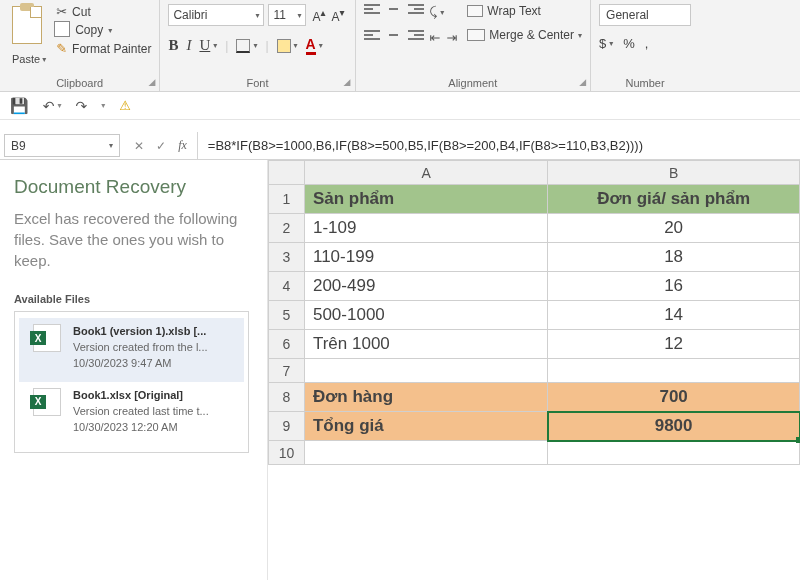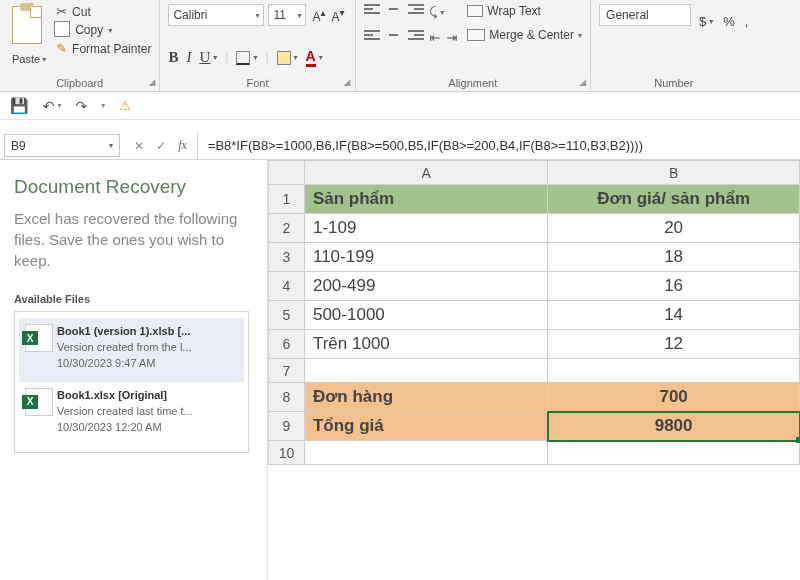--- a/index.html
+++ b/index.html
@@ -68,21 +68,21 @@
 .fx { font-style: italic; font-family: "Times New Roman"; font-size: 12px; color: #666; }
 .formula-input { flex: 1; display: flex; align-items: center; padding: 0 10px; font-size: 13px; color: #333; }
 
 
 .main { display: flex; height: calc(580px - 92px - 28px - 28px - 12px); }
 .recovery { width: 268px; padding: 16px 18px 0 14px; border-right: 1px solid #e4e4e4; }
 .recovery h2 { font-size: 19px; font-weight: 400; color: #5f7f5f; margin-bottom: 10px; }
 .recovery .desc { font-size: 15px; color: #888; line-height: 1.4; margin-bottom: 22px; }
 .recovery .avail { font-size: 11px; font-weight: bold; color: #555; margin-bottom: 6px; }
 .file-list { border: 1px solid #d4d4d4; background: #fff; padding: 6px 4px; }
-.file-item { display: flex; gap: 4px; padding: 6px 6px 10px 6px; }
+.file-item { display: flex; gap: 12px; padding: 6px 6px 10px 14px; }
 .file-item.sel { background: #e9eef6; }
 .xl-icon { width: 28px; height: 28px; background: #fff; border: 1px solid #cfcfcf; position: relative; flex-shrink: 0; }
 .xl-icon::before { content: "X"; position: absolute; left: -4px; top: 6px; width: 16px; height: 14px; background: #1e7145; color: #fff; font-size: 10px; font-weight: bold; display: flex; align-items: center; justify-content: center; }
 .file-meta { font-size: 11px; color: #666; line-height: 1.45; overflow: hidden; }
 .file-meta .fname { color: #333; font-weight: bold; }
 
 
 .grid { flex: 1; overflow: hidden; position: relative; background: #fff; }
 table.sheet { border-collapse: collapse; width: 100%; }
 .sheet th, .sheet td { border: 1px solid #cfcfcf; }
@@ -127,21 +127,21 @@
         <div class="row">
             <span class="brush-icon">✎</span>
             <span>Format Painter</span>
           </div>
       </div>
     </div>
     <div class="ribbon-group-label"><span>Clipboard</span><span class="dlg">◢</span></div>
   </div>
 
   <div class="ribbon-group font-group">
-    <div class="ribbon-group-body" style="flex-direction:column;gap:12px">
+    <div class="ribbon-group-body" style="flex-direction:column;gap:0">
       <div class="top-row">
         <div class="font-name">
             <span>Calibri</span>
             <span class="caret">▾</span>
           </div>
         <div class="font-size">
             <span>11</span>
             <span class="caret">▾</span>
           </div>
         <div class="inc-dec">
@@ -225,21 +225,21 @@
             <span class="merge-icn"></span>
             <span>Merge &amp; Center</span>
             <span class="caret">▾</span>
           </div>
       </div>
     </div>
     <div class="ribbon-group-label"><span>Alignment</span><span class="dlg">◢</span></div>
   </div>
 
   <div class="ribbon-group num-group" style="border-right:none">
-    <div class="ribbon-group-body" style="flex-direction:row;gap:8px">
+    <div class="ribbon-group-body" style="flex-direction:column;gap:0">
       <div class="top-row">
         <div class="num-format">
             <span>General</span>
           </div>
       </div>
       <div class="bot-row">
         <span class="dd">
             <span>$</span>
             <span class="caret">▾</span>
           </span>

